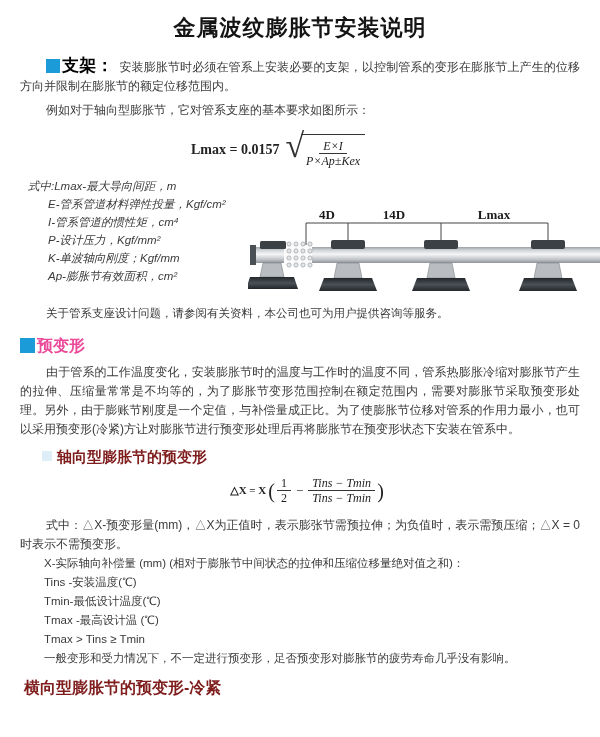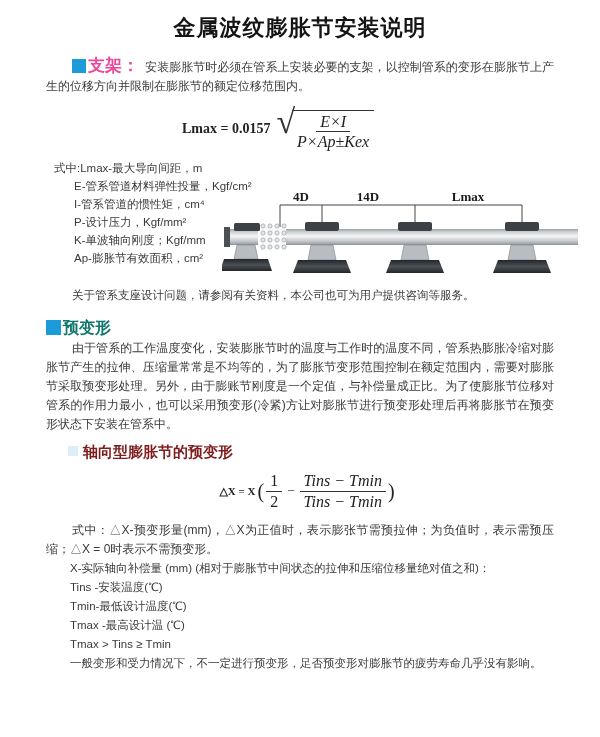--- a/index.html
+++ b/index.html
@@ -1,77 +1,77 @@
 <!DOCTYPE html>
 <html><head>
 <meta charset="utf-8">
 <style>
   * { margin:0; padding:0; box-sizing:border-box; }
   html,body { background:#ffffff; }
   body {
     width:600px; height:737px; overflow:hidden; position:relative;
     font-family:"Liberation Sans", sans-serif; color:#3a3a3a;
   }
-  .page { padding:0 46px; }
+  .page { padding:0 20px; }
 
   .doc-title {
     text-align:center; font-size:22px; font-weight:bold; color:#141414;
     padding-top:13px; letter-spacing:1px;
   }
 
   .para { font-size:12px; line-height:19px; text-align:justify; }
   .indent { text-indent:26px; }
 
   .sec1 { margin-top:13px; }
   .blue-square {
     display:inline-block; width:14px; height:14px; background:#1b9cd8;
     vertical-align:-2px; margin-right:2px;
   }
   .sec-head-inline {
-    color:#ec4899; font-weight:bold; font-size:17px; margin-right:6px;
+    color:#000000; font-weight:bold; font-size:17px; margin-right:6px;
   }
   .example-line { margin-top:5px; }
 
   
   .formula-row {
     display:flex; align-items:center; justify-content:center;
     font-family:"Liberation Serif", serif; color:#222;
   }
   .f-lmax { margin:11px 0 6px; transform:translateX(-22px);align-items:center; }
   .f-lhs { font-weight:bold; font-size:14px; }
   .sqrt { display:flex; align-items:flex-start; margin-left:6px; }
   .sqrt-sign { font-size:34px; line-height:30px; font-weight:400; margin-right:-3px; color:#333; }
   .sqrt-body { border-top:1.5px solid #333; margin-top:3px; padding:1px 5px 0; }
   .frac { display:inline-flex; flex-direction:column; align-items:center;
-          font-size:16px; line-height:1.2; }
+          font-size:12px; line-height:1.2; }
   .frac .num { border-bottom:1px solid #333; padding:0 4px 0; }
   .frac.it { font-style:italic; }
 
   .f-dx { margin:9px 0 10px; transform:translateX(8px); font-size:13px; }
   .f-dx .f-lhs { font-size:11px; }
   .f-op { margin:0 5px; font-size:13px; }
   .paren { font-size:20px; font-weight:400; line-height:1; margin:0 2px; }
 
   
   .defs-wrap { position:relative; margin-top:8px; min-height:126px; }
-  .def-line { font-size:11.5px; line-height:18px; margin-left:28px; white-space:nowrap; }
+  .def-line { font-size:11.5px; line-height:18px; margin-left:28px; white-space:nowrap;font-style:italic; }
   .def-line.first { margin-left:8px; }
 
   .diagram {
     position:absolute; top:30px; right:-28px; width:360px; height:100px;
   }
 
   .note-line { font-size:11.5px; line-height:18px; margin-left:8px; margin-top:1px; }
   .note-line.indented { margin-left:26px; }
 
   
   .sec2-head { margin-top:14px; }
   .sec2-head .blue-square { width:15px; height:15px; vertical-align:-2px; }
-  .sec2-head .txt { color:#0f766e; font-weight:bold; font-size:16px; }
-  .sec2-body { }
+  .sec2-head .txt { color:#ec4899; font-weight:bold; font-size:16px; }
+  .sec2-body { margin-top:6px; }
 
   .sub-head { margin-top:9px; margin-left:22px; }
   .sub-head .light-square {
     display:inline-block; width:10px; height:10px; background:#ddeef7;
     margin-right:5px; vertical-align:1px;
   }
   .sub-head .txt { color:#7f1d1d; font-weight:bold; font-size:15px; }
 
   .sub-head.lateral { margin-left:4px; margin-top:10px; }
   .sub-head.lateral .txt { font-size:16px; }
@@ -83,20 +83,21 @@
 <body>
 
 <div class="page">
 
   <div class="doc-title">金属波纹膨胀节安装说明</div>
 
   <div class="para sec1 indent">
     <span class="blue-square"></span><span class="sec-head-inline">支架：</span><span>安装膨胀节时必须在管系上安装必要的支架，以控制管系的变形在膨胀节上产生的位移方向并限制在膨胀节的额定位移范围内。</span>
   </div>
 
+  <div class="para example-line indent">例如对于轴向型膨胀节，它对管系支座的基本要求如图所示：</div>
 
   <div class="formula-row f-lmax">
     <span class="f-lhs">Lmax = 0.0157</span>
     <span class="sqrt">
       <span class="sqrt-sign">√</span>
       <span class="sqrt-body">
         <span class="frac it">
           <span class="num">E×I</span>
           <span class="den">P×Ap±Kex</span>
         </span>
@@ -218,14 +219,17 @@
 
   <div class="para exp-para indent">式中：△X-预变形量(mm)，△X为正值时，表示膨张节需预拉伸；为负值时，表示需预压缩；△X = 0时表示不需预变形。</div>
 
   <div class="list-line">X-实际轴向补偿量 (mm) (相对于膨胀节中间状态的拉伸和压缩位移量绝对值之和)：</div>
   <div class="list-line">Tins -安装温度(℃)</div>
   <div class="list-line">Tmin-最低设计温度(℃)</div>
   <div class="list-line">Tmax -最高设计温 (℃)</div>
   <div class="list-line">Tmax &gt; Tins ≥ Tmin</div>
   <div class="list-line">一般变形和受力情况下，不一定进行预变形，足否预变形对膨胀节的疲劳寿命几乎没有影响。</div>
 
+  <div class="sub-head lateral">
+    <span class="txt">横向型膨胀节的预变形-冷紧</span>
+  </div>
 
 </div>
 
 </body></html>

